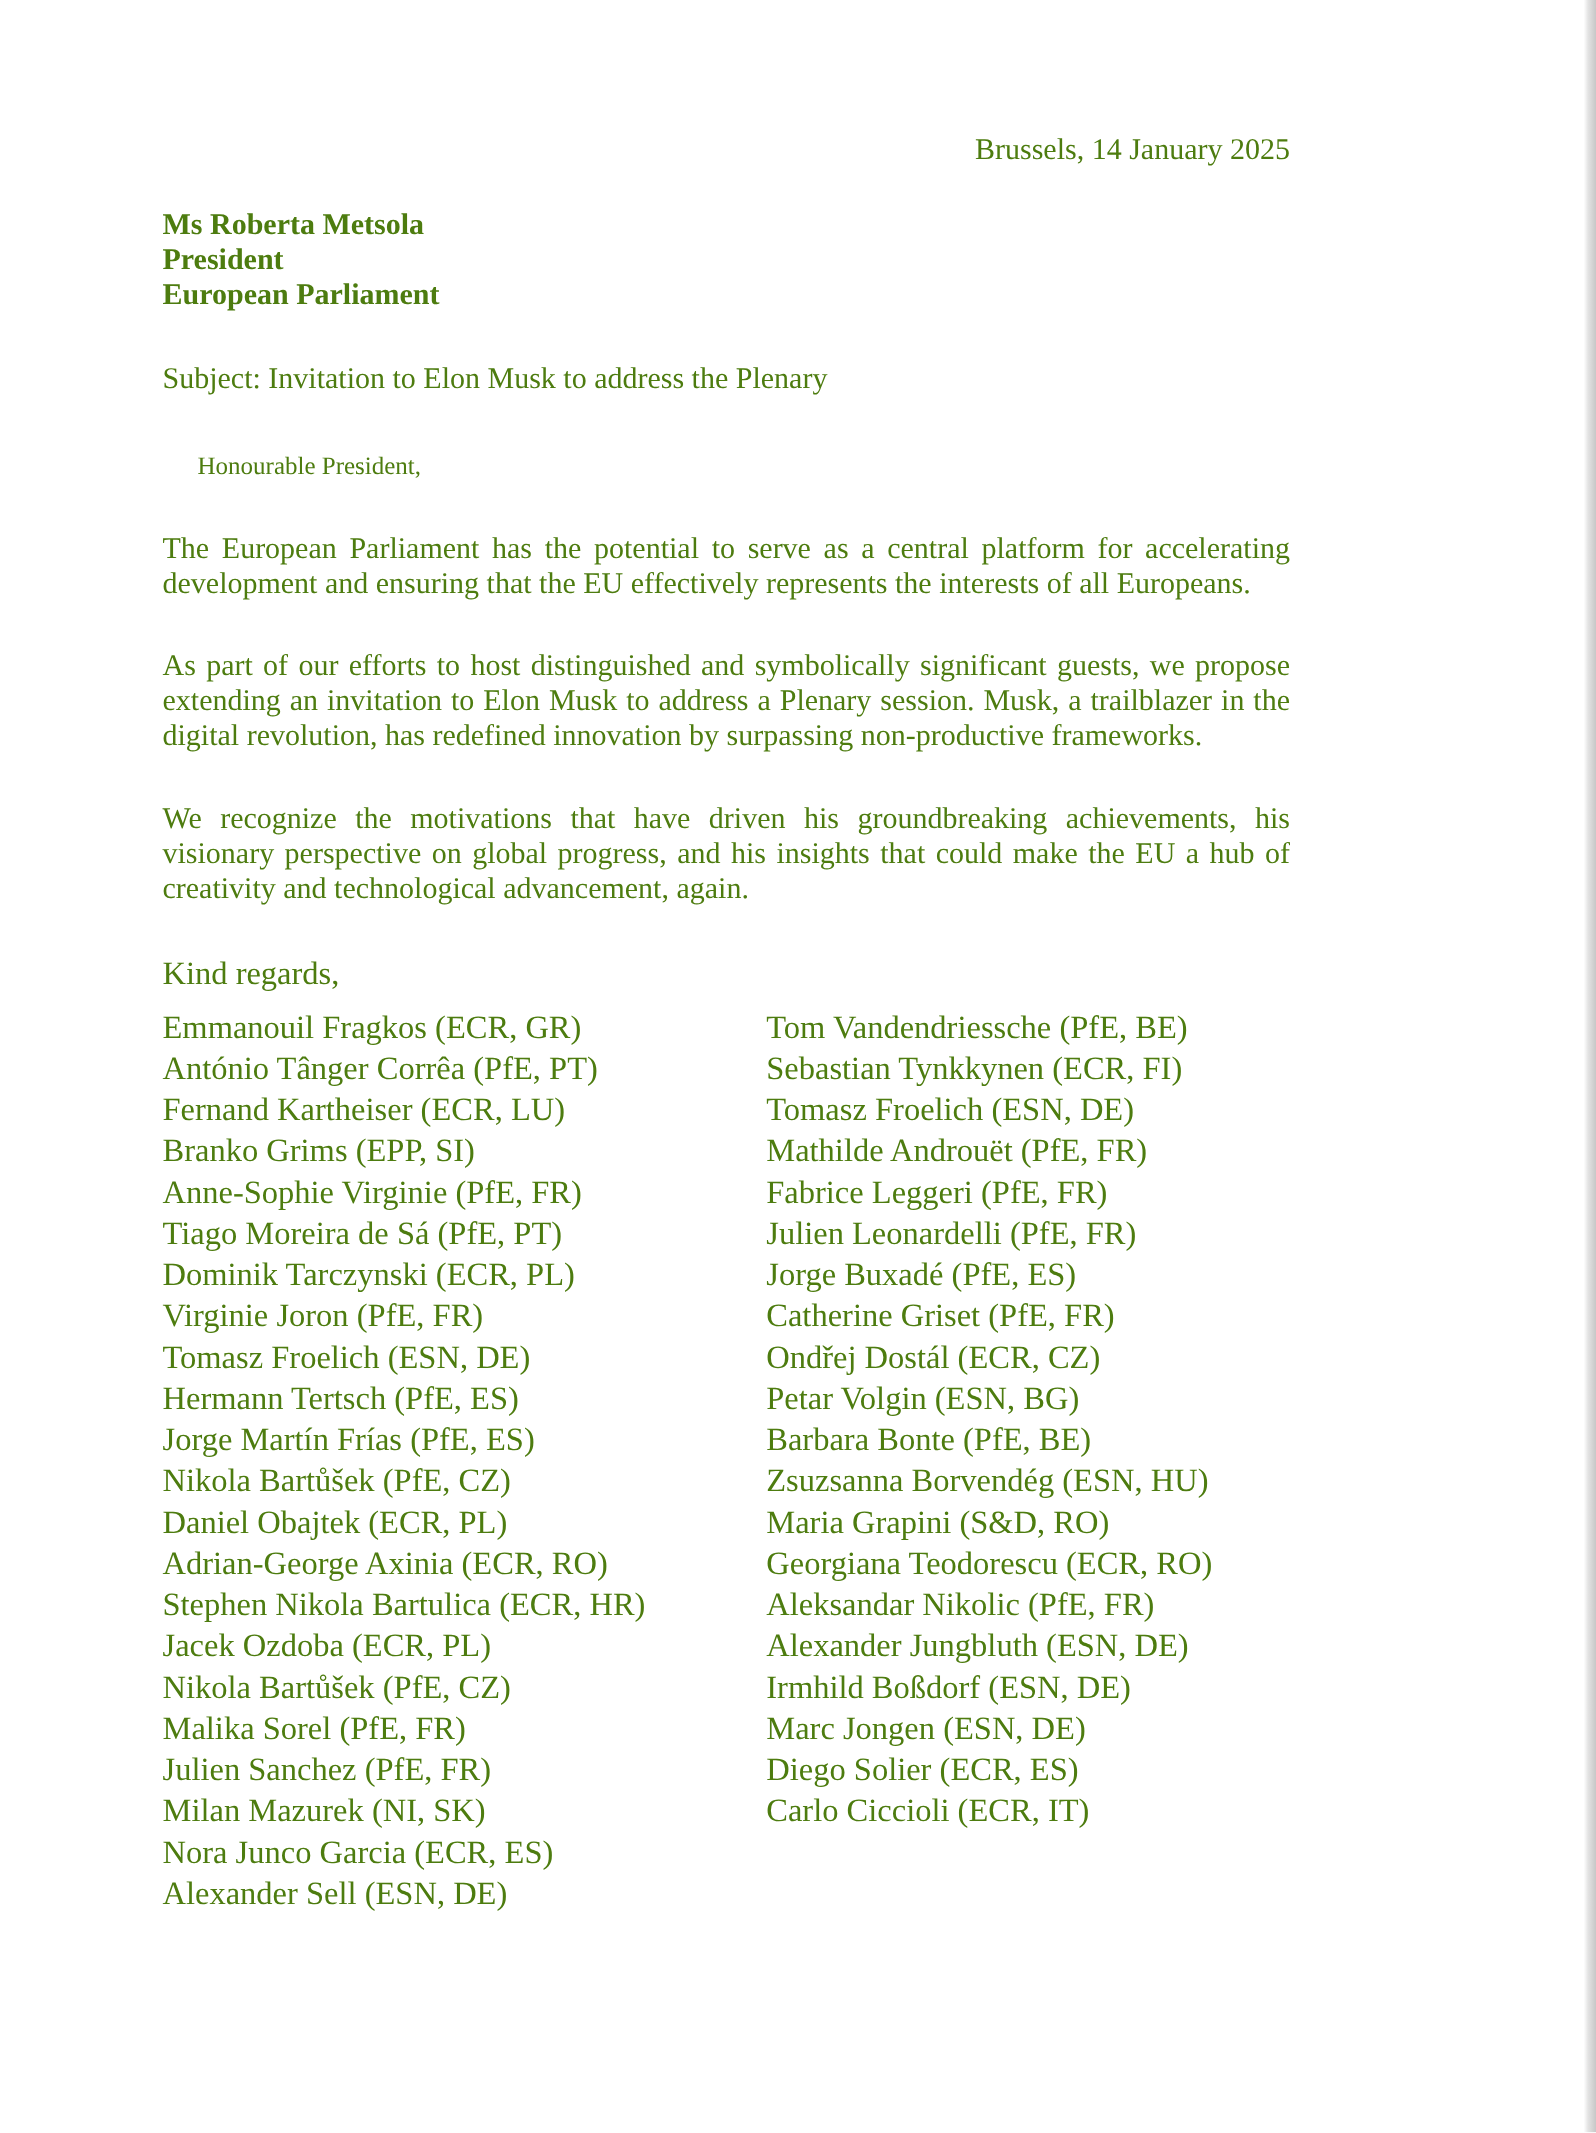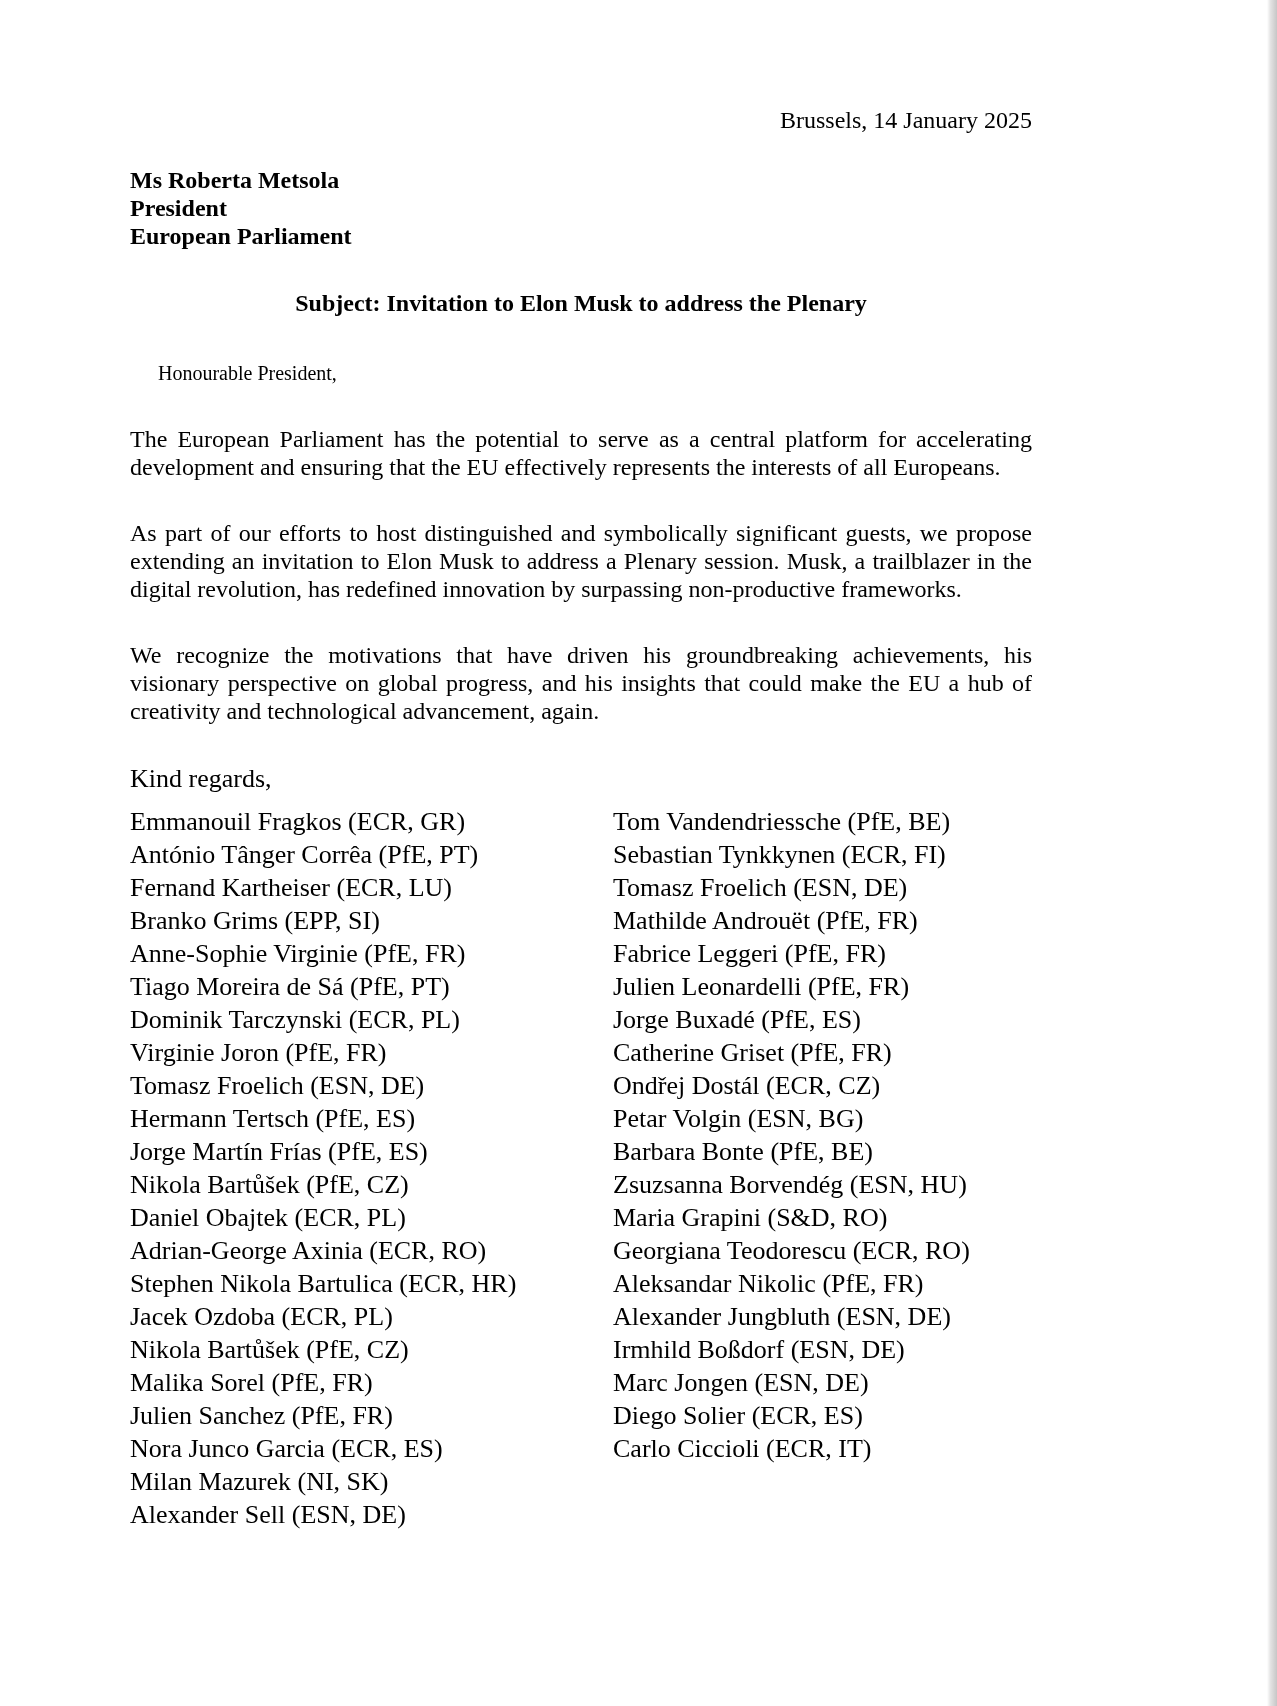--- a/index.html
+++ b/index.html
@@ -3,45 +3,44 @@
 <meta charset="utf-8">
 <style>
   html, body { margin: 0; padding: 0; background: #ffffff; }
   .page {
     position: relative;
     width: 1277px;
     height: 1706px;
     background: #ffffff;
     overflow: hidden;
     font-family: "Liberation Serif", "DejaVu Serif", serif;
-    color: #000000;
+    color: #4d7c0f;
   }
   .content {
     position: absolute;
     left: 130px;
     top: 106px;
     width: 902px;
   }
   .date {
     text-align: right;
     font-size: 24px;
     line-height: 29px;
   }
   .recipient {
     margin-top: 31px;
     font-weight: bold;
     font-size: 24px;
     line-height: 28px;
   }
   .subject {
     margin-top: 39px;
-    font-weight: bold;
+    font-weight: normal;
     font-size: 24px;
     line-height: 28px;
-    text-align: center;
   }
   .salutation {
     margin-top: 42px;
     font-size: 20px;
     line-height: 28px;
     margin-left: 28px;
   }
   .paras .para {
     margin: 38px 0 0 0;
     font-size: 24px;
@@ -115,22 +114,22 @@
           <div class="sig">Hermann Tertsch (PfE, ES)</div>
           <div class="sig">Jorge Martín Frías (PfE, ES)</div>
           <div class="sig">Nikola Bartůšek (PfE, CZ)</div>
           <div class="sig">Daniel Obajtek (ECR, PL)</div>
           <div class="sig">Adrian-George Axinia (ECR, RO)</div>
           <div class="sig">Stephen Nikola Bartulica (ECR, HR)</div>
           <div class="sig">Jacek Ozdoba (ECR, PL)</div>
           <div class="sig">Nikola Bartůšek (PfE, CZ)</div>
           <div class="sig">Malika Sorel (PfE, FR)</div>
           <div class="sig">Julien Sanchez (PfE, FR)</div>
+          <div class="sig">Milan Mazurek (NI, SK)</div>
           <div class="sig">Nora Junco Garcia (ECR, ES)</div>
-          <div class="sig">Milan Mazurek (NI, SK)</div>
           <div class="sig">Alexander Sell (ESN, DE)</div>
         </div>
       <div class="sig-col right">
           <div class="sig">Tom Vandendriessche (PfE, BE)</div>
           <div class="sig">Sebastian Tynkkynen (ECR, FI)</div>
           <div class="sig">Tomasz Froelich (ESN, DE)</div>
           <div class="sig">Mathilde Androuët (PfE, FR)</div>
           <div class="sig">Fabrice Leggeri (PfE, FR)</div>
           <div class="sig">Julien Leonardelli (PfE, FR)</div>
           <div class="sig">Jorge Buxadé (PfE, ES)</div>

